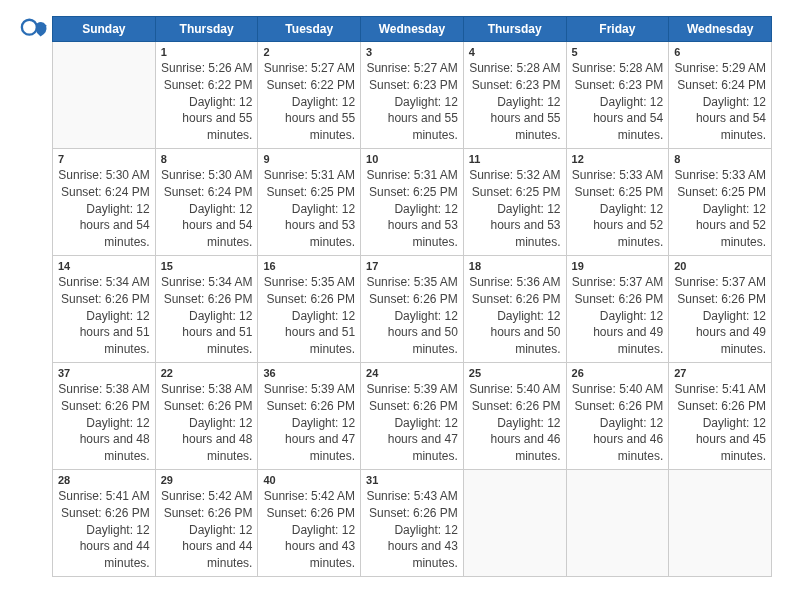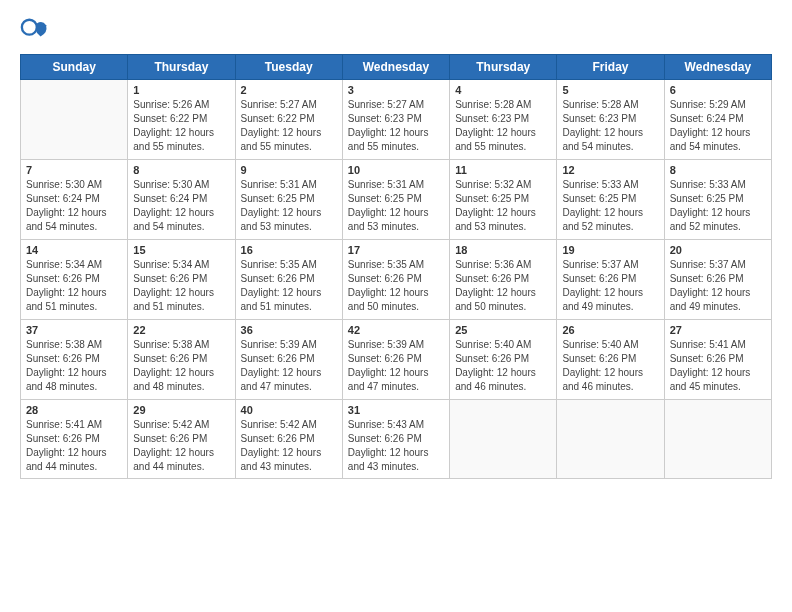--- a/index.html
+++ b/index.html
@@ -8,21 +8,20 @@
       background: #fff;
       width: 792px;
       height: 612px;
       overflow: hidden;
     }
     .page {
       width: 792px;
       height: 612px;
       padding: 16px 20px 10px 20px;
       display: flex;
-      flex-direction: column;
     }
     .header {
       display: flex;
       justify-content: space-between;
       align-items: flex-start;
       margin-bottom: 10px;
     }
     .logo {
       display: flex;
       align-items: center;
@@ -88,23 +87,24 @@
     tbody tr:last-child td {
       height: 72px;
     }
     .day-number {
       font-weight: bold;
       font-size: 11px;
       display: block;
       margin-bottom: 2px;
     }
     .day-info {
-      font-size: 10px;
+      font-size: 12px;
       line-height: 1.4;
       color: #444;
+      text-align: right;
     }
   </style>
 </head>
 <body>
 
 <div class="page">
   <div class="header">
     <div class="logo">
       <svg class="logo-icon" viewBox="0 0 30 30" xmlns="http://www.w3.org/2000/svg">
         <circle cx="10" cy="12" r="8" fill="none" stroke="#2a6db5" stroke-width="2.5"></circle>
@@ -321,21 +321,21 @@
             </td>
             <td>
               <span class="day-number">36</span>
         <div class="day-info">
           Sunrise: 5:39 AM<br>
           Sunset: 6:26 PM<br>
           Daylight: 12 hours and 47 minutes.
         </div>
             </td>
             <td>
-              <span class="day-number">42</span>
+              <span class="day-number">24</span>
         <div class="day-info">
           Sunrise: 5:39 AM<br>
           Sunset: 6:26 PM<br>
           Daylight: 12 hours and 47 minutes.
         </div>
             </td>
             <td>
               <span class="day-number">25</span>
         <div class="day-info">
           Sunrise: 5:40 AM<br>

